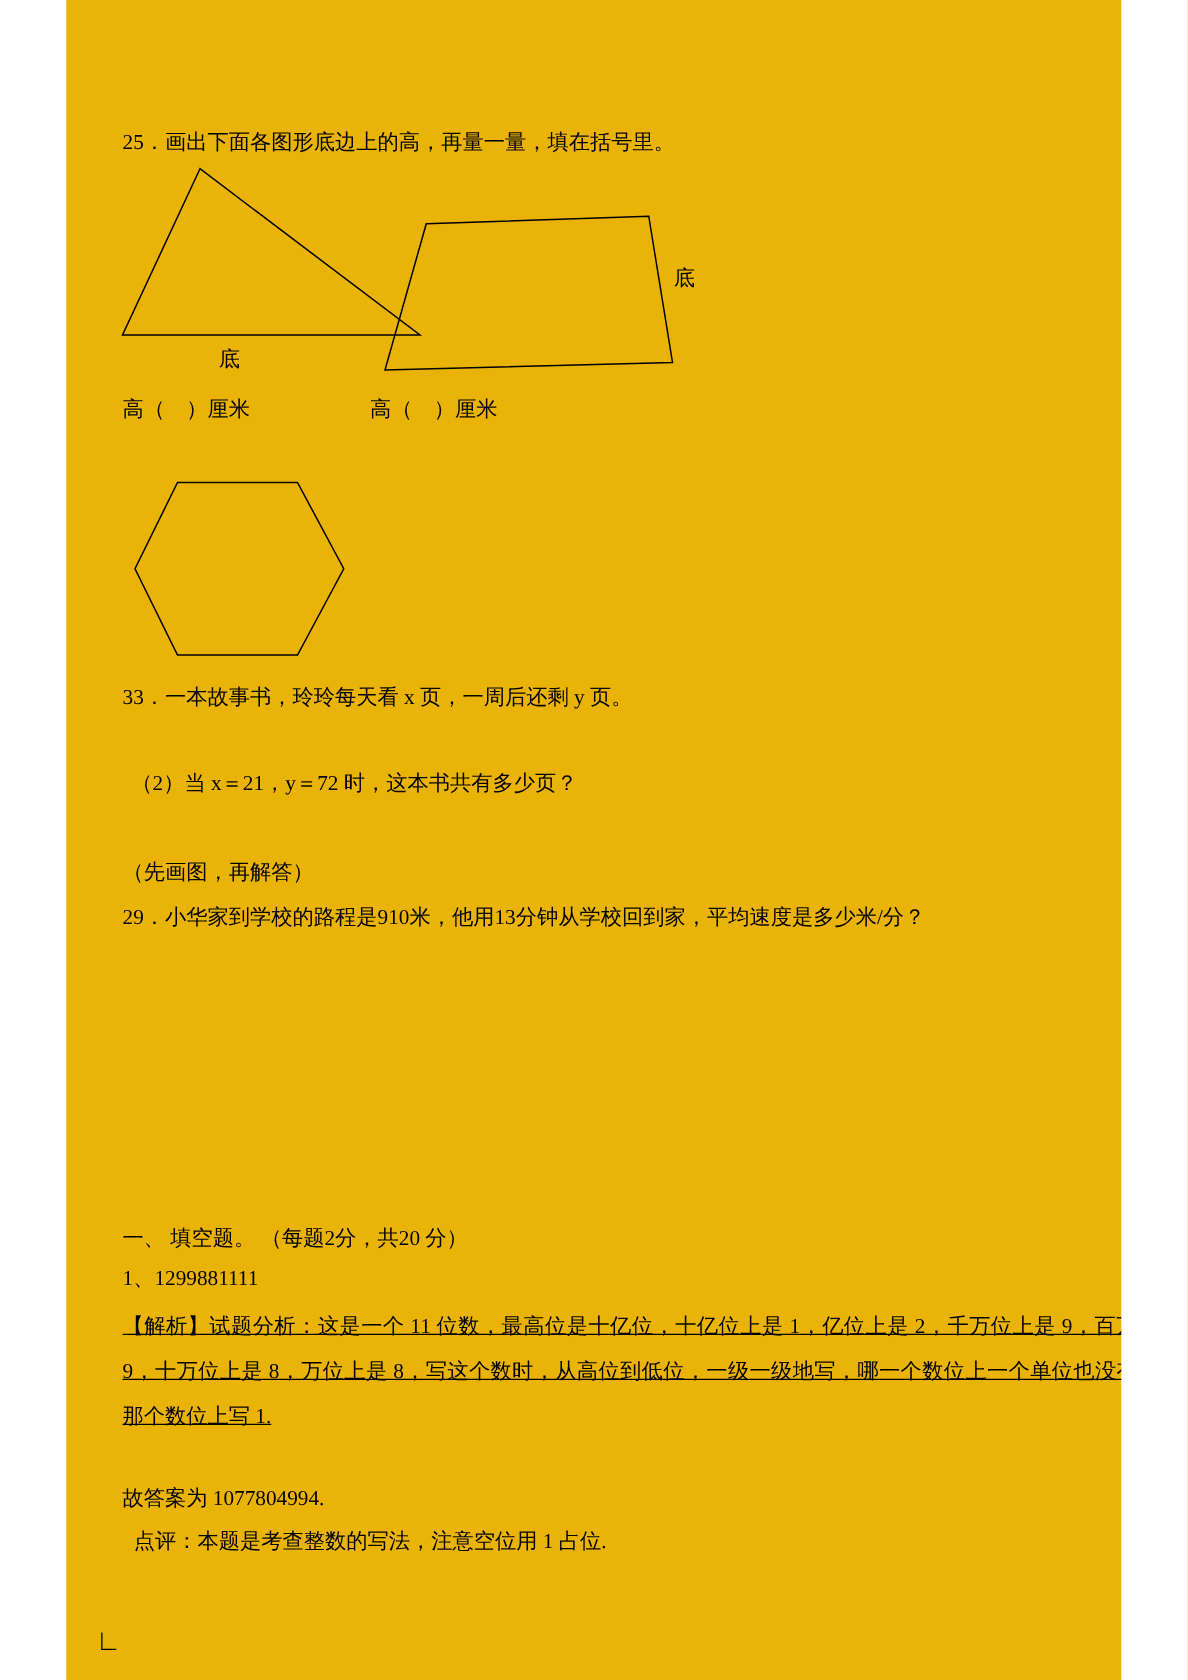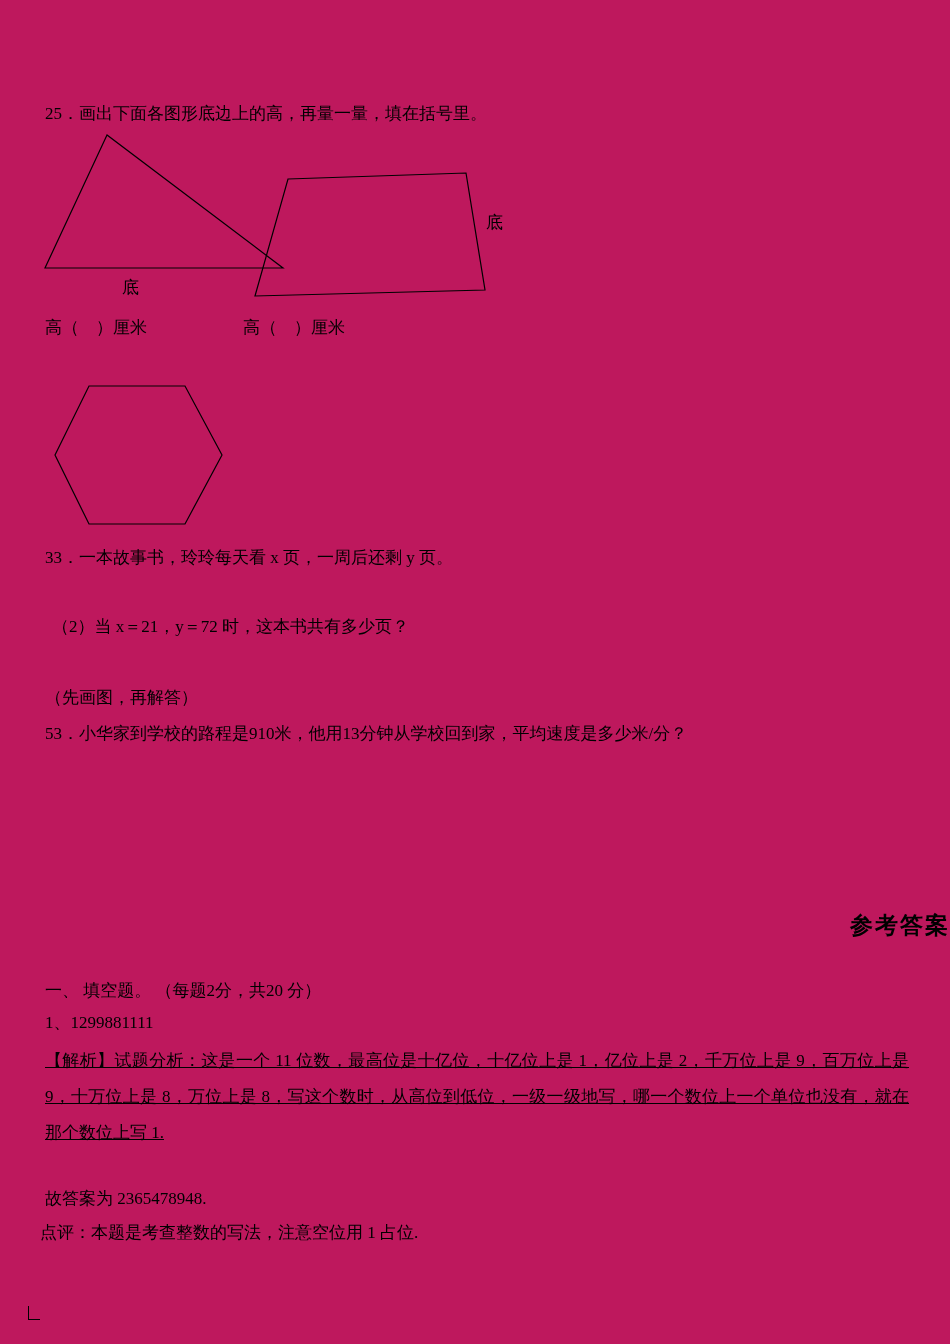--- a/index.html
+++ b/index.html
@@ -1,22 +1,22 @@
 <!DOCTYPE html>
 <html><head>
 <meta charset="utf-8">
 <style>
   * { margin: 0; padding: 0; box-sizing: border-box; }
   html, body { background: #ffffff; }
   .page {
     position: relative;
-    width: 950px;
+    width: 844px;
     height: 1344px;
     margin: 0 auto;
-    background: #be185d;
+    background: #eab308;
     color: #000000;
     font-family: "Liberation Serif", "DejaVu Serif", serif;
     font-size: 17px;
     overflow: hidden;
   }
   .abs  { position: absolute; white-space: nowrap; }
   .para { position: absolute; white-space: normal; text-decoration: underline; }
   svg.shape { position: absolute; }
   .answers-title {
     font-weight: bold;
@@ -47,27 +47,27 @@
 
   <svg class="shape" style="left:50px;top:382px" width="178" height="146" viewBox="0 0 178 146">
     <polygon points="39,4 135,4 172,73 135,142 39,142 5,73" fill="none" stroke="#000000" stroke-width="1.2"></polygon>
   </svg>
 
   <div class="abs" style="left:45px;top:546px">33．一本故事书，玲玲每天看 x 页，一周后还剩 y 页。</div>
   <div class="abs" style="left:52px;top:615px">（2）当 x＝21，y＝72 时，这本书共有多少页？</div>
 
   <div class="abs" style="left:45px;top:686px">（先画图，再解答）</div>
 
-  <div class="abs" style="left:45px;top:722px">53．小华家到学校的路程是910米，他用13分钟从学校回到家，平均速度是多少米/分？</div>
+  <div class="abs" style="left:45px;top:722px">29．小华家到学校的路程是910米，他用13分钟从学校回到家，平均速度是多少米/分？</div>
 
   <div class="abs answers-title" style="left:0;top:910px;width:950px;text-align:right">参考答案</div>
 
   <div class="abs" style="left:45px;top:979px">一、 填空题。 （每题2分，共20 分）</div>
   <div class="abs" style="left:45px;top:1011px">1、1299881111</div>
 
   <div class="para" style="left:45px;top:1043px;width:864px;line-height:36px;text-align:justify">【解析】试题分析：这是一个 11 位数，最高位是十亿位，十亿位上是 1，亿位上是 2，千万位上是 9，百万位上是 9，十万位上是 8，万位上是 8，写这个数时，从高位到低位，一级一级地写，哪一个数位上一个单位也没有，就在那个数位上写 1.</div>
 
-  <div class="abs" style="left:45px;top:1187px">故答案为 2365478948.</div>
-  <div class="abs" style="left:40px;top:1221px">点评：本题是考查整数的写法，注意空位用 1 占位.</div>
+  <div class="abs" style="left:45px;top:1187px">故答案为 1077804994.</div>
+  <div class="abs" style="left:54px;top:1221px">点评：本题是考查整数的写法，注意空位用 1 占位.</div>
 
   <div style="position:absolute;left:28px;top:1306px;width:12px;height:14px;border-left:1.5px solid #000;border-bottom:1.5px solid #000"></div>
 
 </div>
 
 </body></html>

